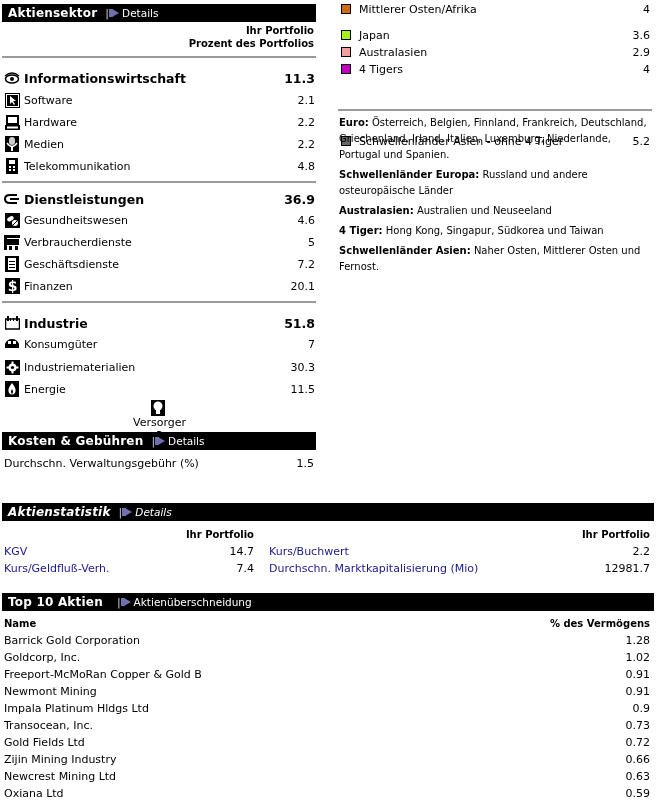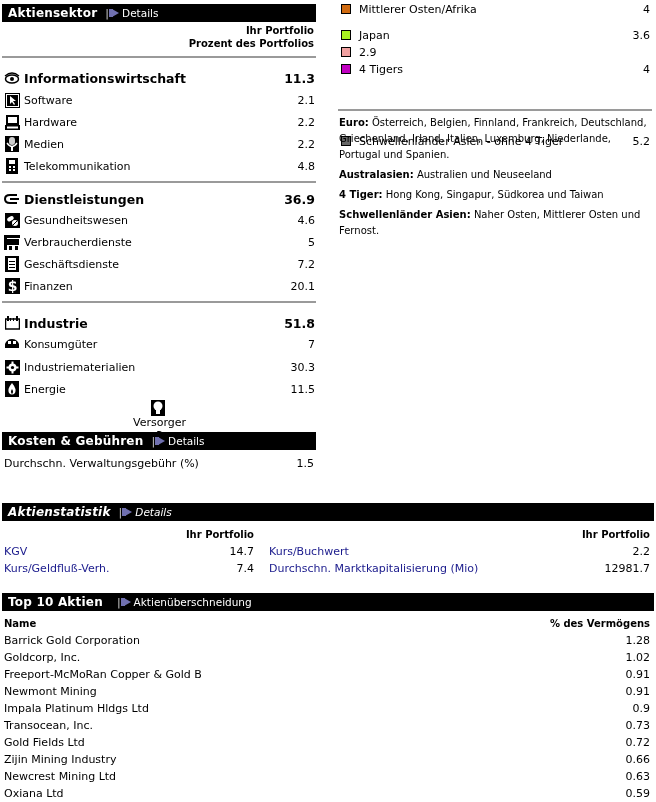--- a/index.html
+++ b/index.html
@@ -246,36 +246,38 @@
   <span class="lbl">Mittlerer Osten/Afrika</span>
   <span class="val">4</span>
 </div>
 <div class="leg" style="left:341px; top:27px; width:309px;">
   <span class="sw" style="background:#a8f020;"></span>
   <span class="lbl">Japan</span>
   <span class="val">3.6</span>
 </div>
 <div class="leg" style="left:341px; top:44px; width:309px;">
   <span class="sw" style="background:#f0a0a0;"></span>
+  <span class="lbl">Australasien</span>
   <span class="val">2.9</span>
 </div>
 <div class="leg" style="left:341px; top:61px; width:309px;">
   <span class="sw" style="background:#c000c0;"></span>
   <span class="lbl">4 Tigers</span>
   <span class="val">4</span>
 </div>
 <div class="leg" style="left:341px; top:88px; width:309px;margin-top:45px;">
   <span class="sw" style="background:#666666;"></span>
   <span class="lbl">Schwellenländer Asien - ohne 4 Tiger</span>
   <span class="val">5.2</span>
 </div>
 <div class="hline" style="left:338px; top:109px; width:314px;"></div>
 
 <div class="notes" style="left:339px; top:115px; width:313px;">
   <p><b>Euro:</b><span> Österreich, Belgien, Finnland, Frankreich, Deutschland, Griechenland, Irland, Italien, Luxemburg, Niederlande, Portugal und Spanien.</span></p>
+  <p><b>Schwellenländer Europa:</b><span> Russland und andere osteuropäische Länder</span></p>
   <p><b>Australasien:</b><span> Australien und Neuseeland</span></p>
   <p><b>4 Tiger:</b><span> Hong Kong, Singapur, Südkorea und Taiwan</span></p>
   <p><b>Schwellenländer Asien:</b><span> Naher Osten, Mittlerer Osten und Fernost.</span></p>
 </div>
 
 <div class="hdr" style="left:2px; top:503px; width:652px;font-style:italic;">
   <span class="title">Aktienstatistik</span>
   <span class="sep">|</span>
   <span class="arrow"></span>
   <span class="link">Details</span>

